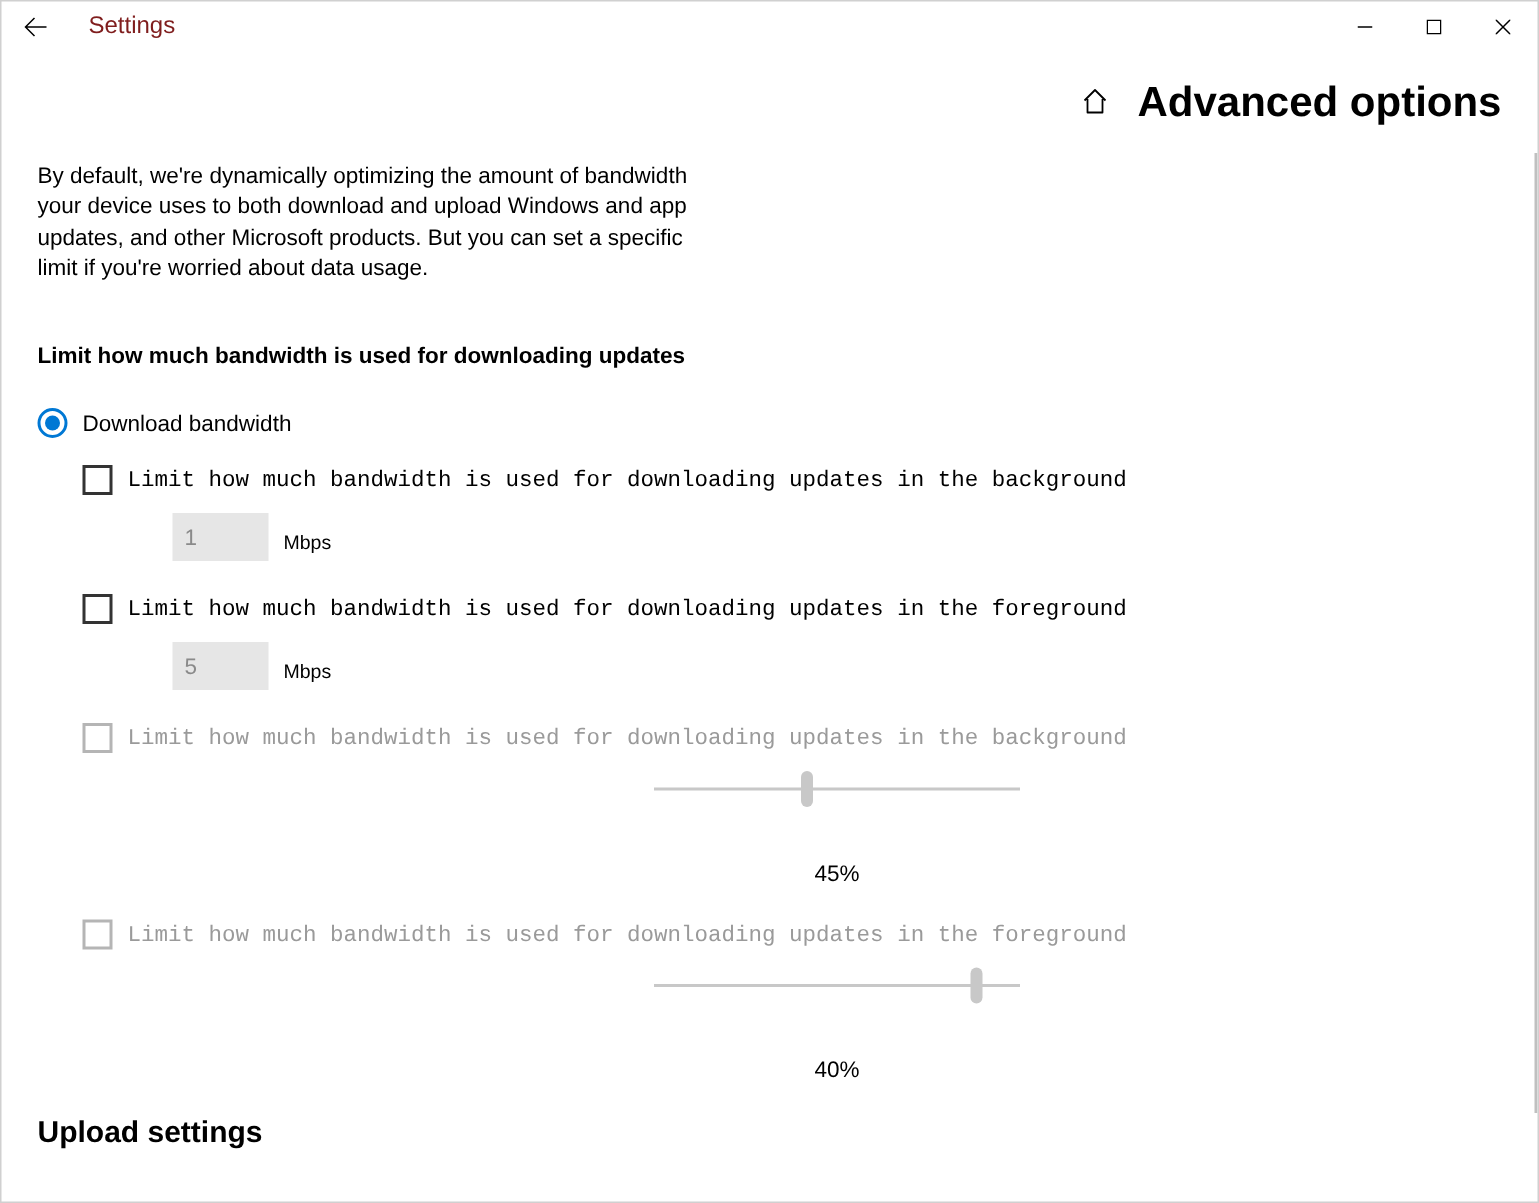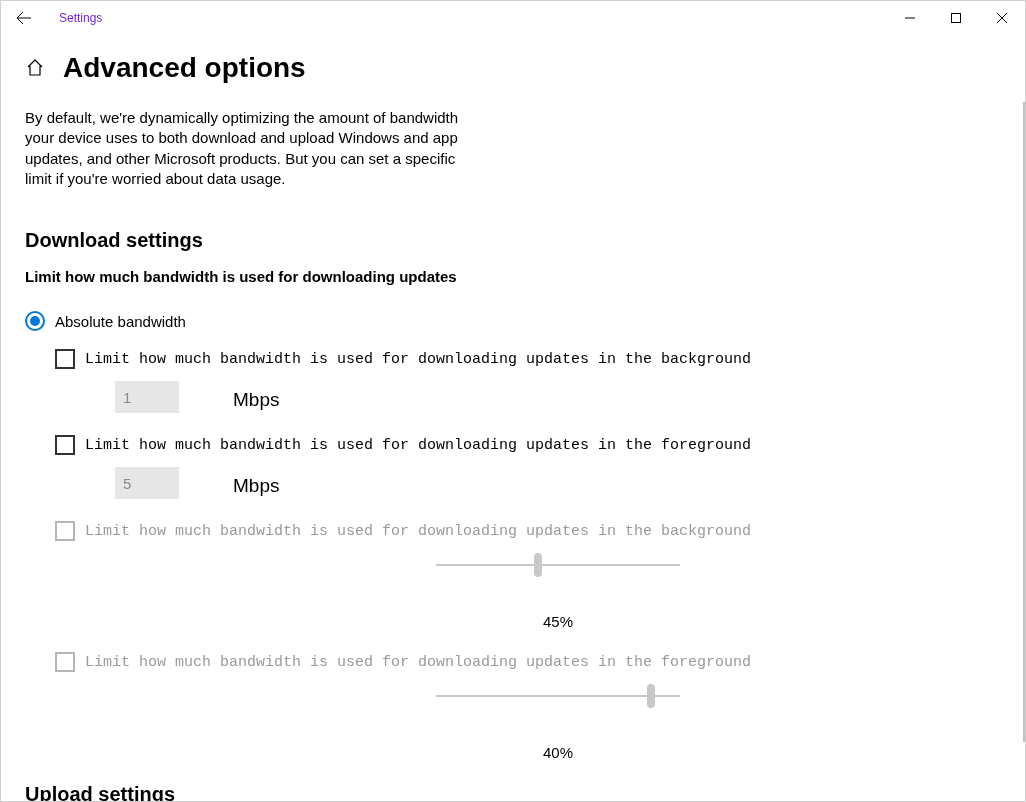--- a/index.html
+++ b/index.html
@@ -25,23 +25,23 @@
   }
   .titlebar-left {
     display: flex;
     align-items: center;
   }
   .back-btn {
     width: 46px; height: 34px;
     display: flex; align-items: center; justify-content: center;
   }
   .title-text {
-    font-size: 12px;
+    font-size: 16px;
     margin-left: 12px;
-    color: #6d28d9;
+    color: #7f1d1d;
   }
   .window-controls {
     display: flex;
   }
   .win-btn {
     width: 46px; height: 34px;
     display: flex; align-items: center; justify-content: center;
   }
   .win-btn svg { stroke: #000; fill: none; }
   
@@ -52,20 +52,21 @@
     border-right: 1px solid #d0d0d0;
     border-bottom: 1px solid #d0d0d0;
     padding: 18px 24px 0 24px;
     overflow: hidden;
   }
   .header-row {
     display: flex;
     align-items: center;
     gap: 18px;
     margin-bottom: 24px;
+    justify-content: flex-end;
   }
   .home-icon { width: 20px; height: 20px; display:flex; align-items:center; justify-content:center;}
   .page-title {
     font-size: 28px;
     font-weight: 600;
     letter-spacing: 0px;
   }
   .intro {
     max-width: 460px;
     font-size: 15px;
@@ -133,21 +134,21 @@
   }
   .mbps-input {
     width: 64px; height: 32px;
     background: #e6e6e6;
     border: none;
     padding: 0 8px;
     display: flex; align-items: center;
     color: #8a8a8a;
     font-size: 15px;
   }
-  .mbps-unit { font-size: 19px; margin-top:6px;margin-left:44px; }
+  .mbps-unit { font-size: 13px; margin-top:6px; }
   
   .slider-row {
     display: flex;
     align-items: center;
     gap: 36px;
     margin-left: 60px;
     margin-bottom: 22px;
     flex-direction: column;
   }
   .slider {
@@ -217,28 +218,27 @@
     <div class="home-icon">
       <svg width="18" height="18" viewBox="0 0 18 18">
         <path d="M2 8 L9 1 L16 8 M4 7 L4 16 L14 16 L14 7" stroke="#000" stroke-width="1.2" fill="none" stroke-linejoin="round"></path>
       </svg>
     </div>
     <div class="page-title">Advanced options</div>
   </div>
 
   <div class="intro">By default, we're dynamically optimizing the amount of bandwidth your device uses to both download and upload Windows and app updates, and other Microsoft products. But you can set a specific limit if you're worried about data usage.</div>
 
-  <div class="section-heading">Download settings</div>
   <div class="section-sub">Limit how much bandwidth is used for downloading updates</div>
 
   <div class="radio-row">
     <div class="radio selected">
         <div class="dot"></div>
       </div>
-    <span class="radio-label">Absolute bandwidth</span>
+    <span class="radio-label">Download bandwidth</span>
   </div>
 
   <div class="indent">
     <div class="check-row">
       <div class="checkbox"></div>
       <span class="check-label">Limit how much bandwidth is used for downloading updates in the background</span>
     </div>
     <div class="mbps-row">
       <div class="mbps-input">1</div>
       <span class="mbps-unit">Mbps</span>

